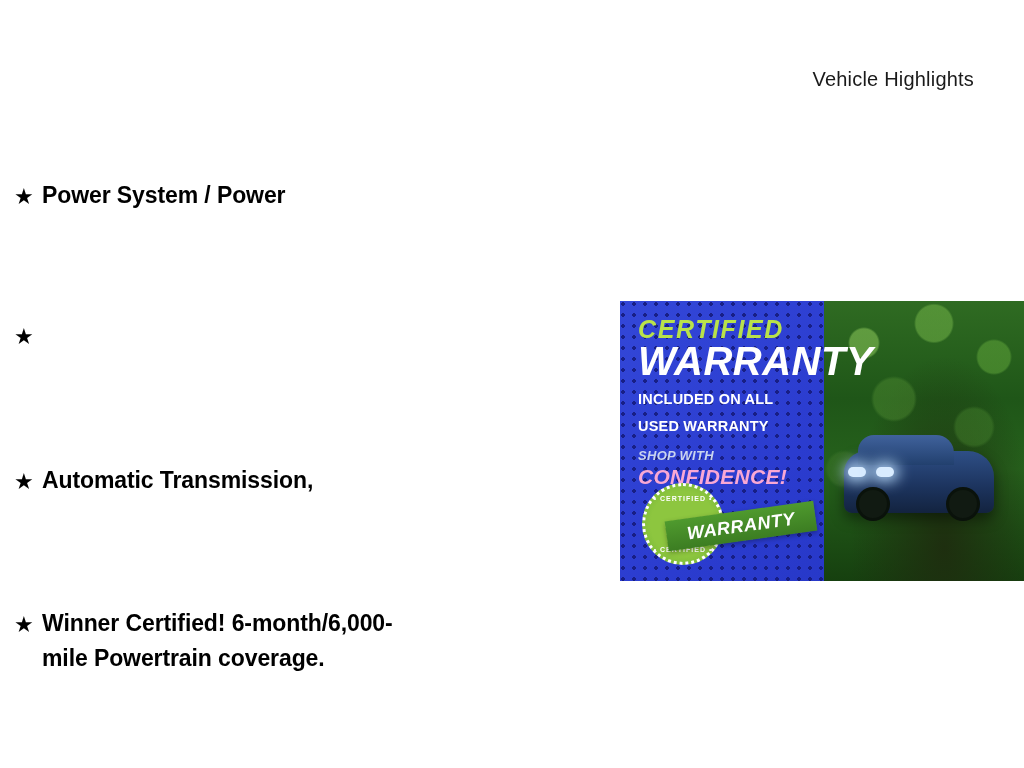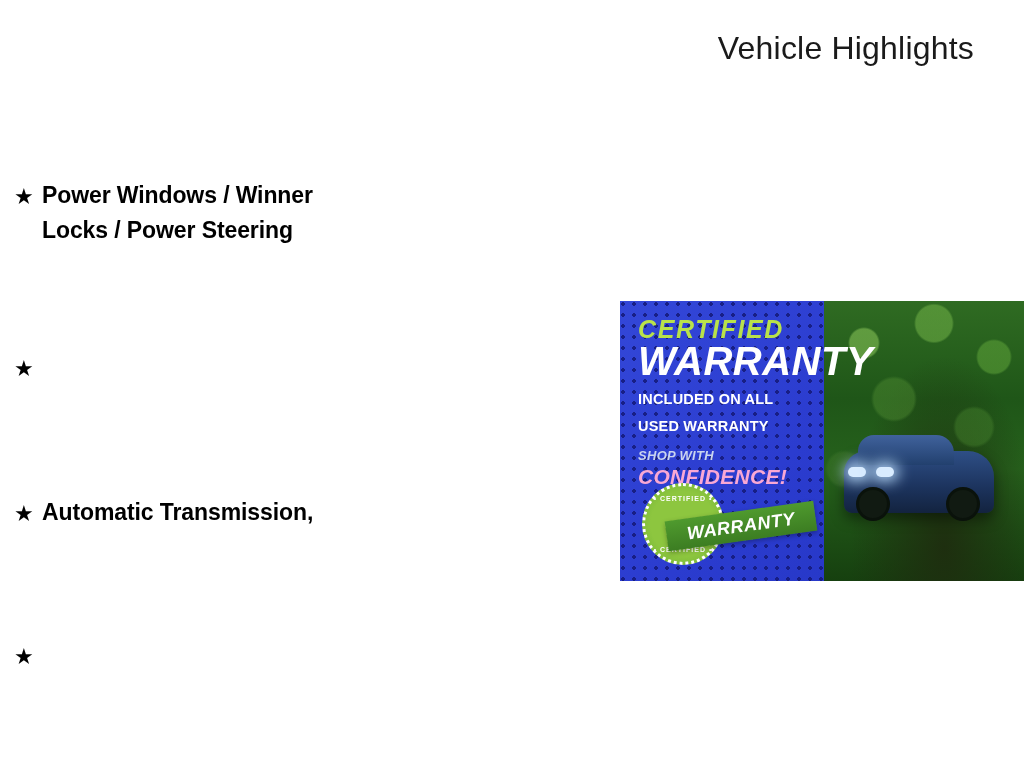--- a/index.html
+++ b/index.html
@@ -19,22 +19,22 @@
     position: relative;
     width: 1024px;
     height: 768px;
     background: #ffffff;
   }
 
   
   .slide-title {
     position: absolute;
     right: 50px;
-    top: 31px;
-    font-size: 32px;
+    top: 62px;
+    font-size: 20px;
     line-height: 34px;
     color: #1a1a1a;
     font-weight: 400;
     letter-spacing: 0.2px;
     white-space: nowrap;
   }
 
   
   .highlights {
     position: absolute;
@@ -278,22 +278,21 @@
 
 <div class="slide">
 
   <div class="slide-title">Vehicle Highlights</div>
 
   <div class="highlights">
 
     <div class="bullet-row">
       <div class="bullet-star">★</div>
       <div class="bullet-text">
-        <div>Power Windows / Winner</div>
-        <div>Locks / Power Steering</div>
+        <div>Power System / Power</div>
       </div>
     </div>
 
     <div class="spacer-1"></div>
 
     <div class="bullet-row">
       <div class="bullet-star">★</div>
     </div>
 
     <div class="spacer-2"></div>
@@ -302,20 +301,24 @@
       <div class="bullet-star">★</div>
       <div class="bullet-text">
         <div>Automatic Transmission,</div>
       </div>
     </div>
 
     <div class="spacer-3"></div>
 
     <div class="bullet-row">
       <div class="bullet-star">★</div>
+      <div class="bullet-text">
+        <div>Winner Certified!  6-month/6,000-</div>
+        <div>mile Powertrain coverage.</div>
+      </div>
     </div>
 
   </div>
 
   <div class="warranty-card">
     <div class="wc-inner">
       <div class="wc-white"></div>
       <div class="wc-green"></div>
       <div class="wc-blue"></div>
 

